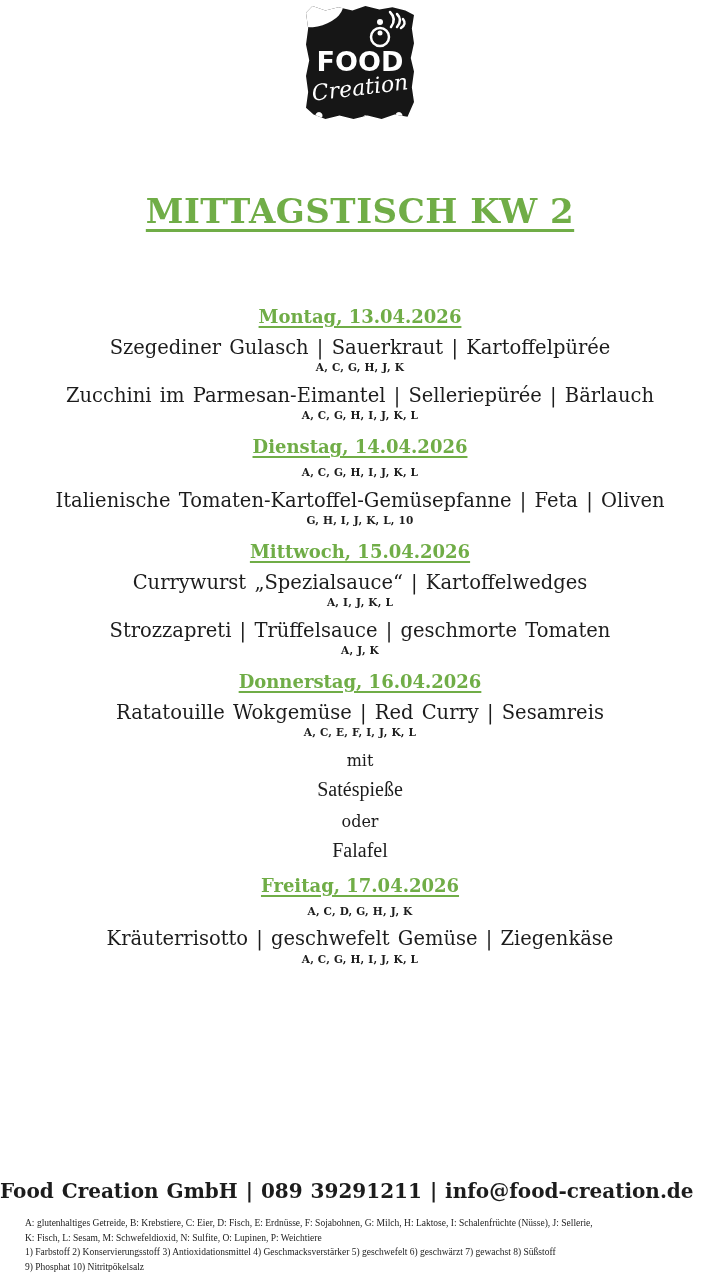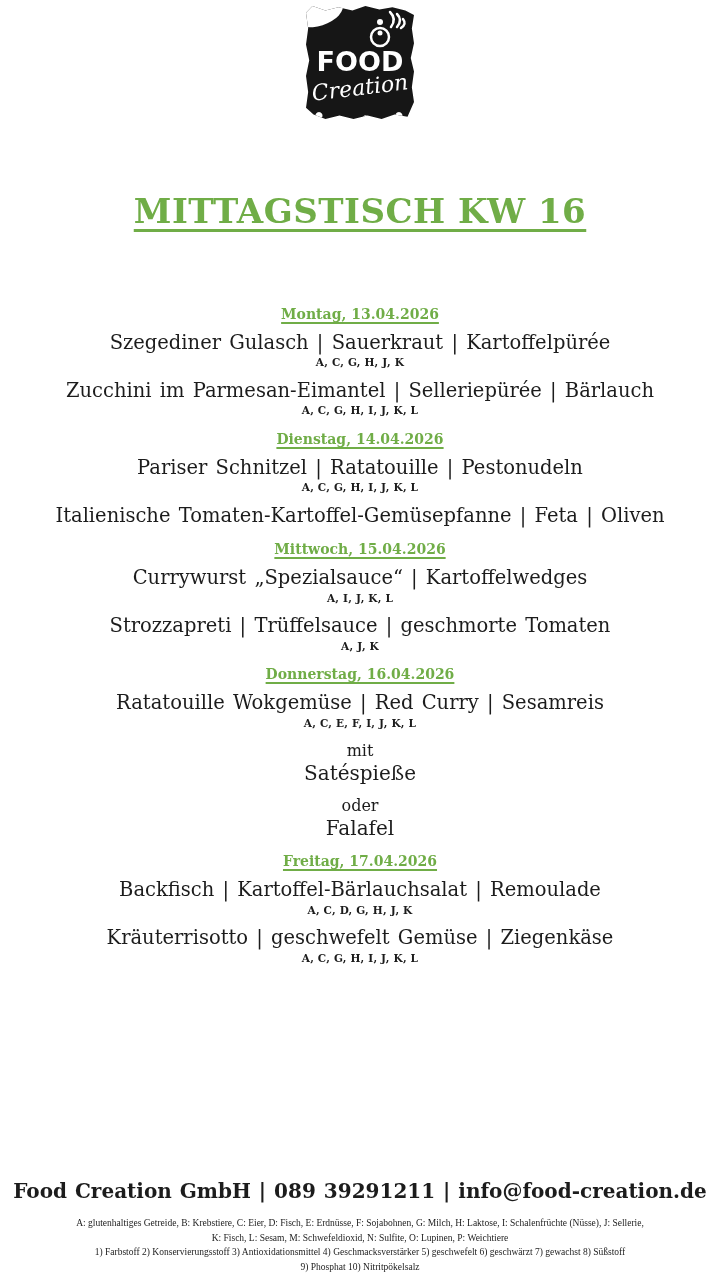--- a/index.html
+++ b/index.html
@@ -50,36 +50,36 @@
     font-size:34px; font-weight:bold; letter-spacing:0.5px;
     color:var(--green);
     text-decoration:underline;
     text-decoration-thickness:3px;
     text-underline-offset:6px;
   }
   
   .menu { margin-top:62px; text-align:center; }
   .day-header {
     color:var(--green);
-    font-size:14px; font-weight:bold;
+    font-size:18px; font-weight:bold;
     text-decoration:underline;
     text-decoration-thickness:2px;
     text-underline-offset:3px;
     margin:13px 0 3px;
   }
   .dish { margin-top:9px; }
   .dish-name { font-size:19.5px; line-height:1.25; word-spacing:2px; }
   .dish-allergens { font-size:10.5px; line-height:1.3; margin-top:1px; letter-spacing:0.2px;font-weight:bold; }
   .connector { font-size:16px; margin-top:11px; }
-  .choice { font-size:20px; line-height:1.15; margin-top:2px; }
+  .choice { font-size:20px; line-height:1.15; margin-top:8px;font-family:Liberation Serif, serif; }
   
-  .footer { margin-top:auto; width:100%; text-align:center; padding-bottom:6px; }
+  .footer { margin-top:auto; width:100%; padding-bottom:6px; }
   .contact { font-size:20px; font-weight:bold; word-spacing:1px; }
   .legend { margin-top:13px; font-family:"Liberation Serif", serif; font-size:9.5px; line-height:14.5px; color:#222; }
-  .legend div { white-space:nowrap; }
+  .legend div { white-space:nowrap;padding-left:25px; }
 </style>
 </head>
 <body>
 
 <div class="page">
 
   <div class="logo">
     <div class="logo-splash"></div>
     <svg class="logo-doodle" width="60" height="40" viewBox="0 0 60 40">
       <g fill="none" stroke="#ffffff" stroke-width="2.5" stroke-linecap="round">
@@ -88,44 +88,44 @@
         <path d="M53 10 q4 5 -2 9"></path>
         <circle cx="30" cy="28" r="9"></circle>
       </g>
       <circle cx="30" cy="24" r="2.5" fill="#ffffff"></circle>
       <circle cx="30" cy="13" r="3" fill="#ffffff"></circle>
     </svg>
     <div class="logo-food">FOOD</div>
     <div class="logo-script">Creation</div>
   </div>
 
-  <h1 class="title">MITTAGSTISCH KW 16</h1>
+  <h1 class="title">MITTAGSTISCH KW 2</h1>
 
   <div class="menu">
 
     <section class="day">
       <h2 class="day-header">Montag, 13.04.2026</h2>
       <div class="dish">
         <div class="dish-name">Szegediner Gulasch | Sauerkraut | Kartoffelpürée</div>
         <div class="dish-allergens">A, C, G, H, J, K</div>
       </div>
       <div class="dish">
         <div class="dish-name">Zucchini im Parmesan-Eimantel | Selleriepürée | Bärlauch</div>
         <div class="dish-allergens">A, C, G, H, I, J, K, L</div>
       </div>
     </section>
 
     <section class="day">
       <h2 class="day-header">Dienstag, 14.04.2026</h2>
       <div class="dish">
-        <div class="dish-name">Pariser Schnitzel | Ratatouille | Pestonudeln</div>
         <div class="dish-allergens">A, C, G, H, I, J, K, L</div>
       </div>
       <div class="dish">
         <div class="dish-name">Italienische Tomaten-Kartoffel-Gemüsepfanne | Feta | Oliven</div>
+        <div class="dish-allergens">G, H, I, J, K, L, 10</div>
       </div>
     </section>
 
     <section class="day">
       <h2 class="day-header">Mittwoch, 15.04.2026</h2>
       <div class="dish">
         <div class="dish-name">Currywurst „Spezialsauce“ | Kartoffelwedges</div>
         <div class="dish-allergens">A, I, J, K, L</div>
       </div>
       <div class="dish">
@@ -142,21 +142,20 @@
       </div>
       <div class="connector">mit</div>
       <div class="choice">Satéspieße</div>
       <div class="connector">oder</div>
       <div class="choice">Falafel</div>
     </section>
 
     <section class="day">
       <h2 class="day-header">Freitag, 17.04.2026</h2>
       <div class="dish">
-        <div class="dish-name">Backfisch | Kartoffel-Bärlauchsalat | Remoulade</div>
         <div class="dish-allergens">A, C, D, G, H, J, K</div>
       </div>
       <div class="dish">
         <div class="dish-name">Kräuterrisotto | geschwefelt Gemüse | Ziegenkäse</div>
         <div class="dish-allergens">A, C, G, H, I, J, K, L</div>
       </div>
     </section>
 
   </div>
 

